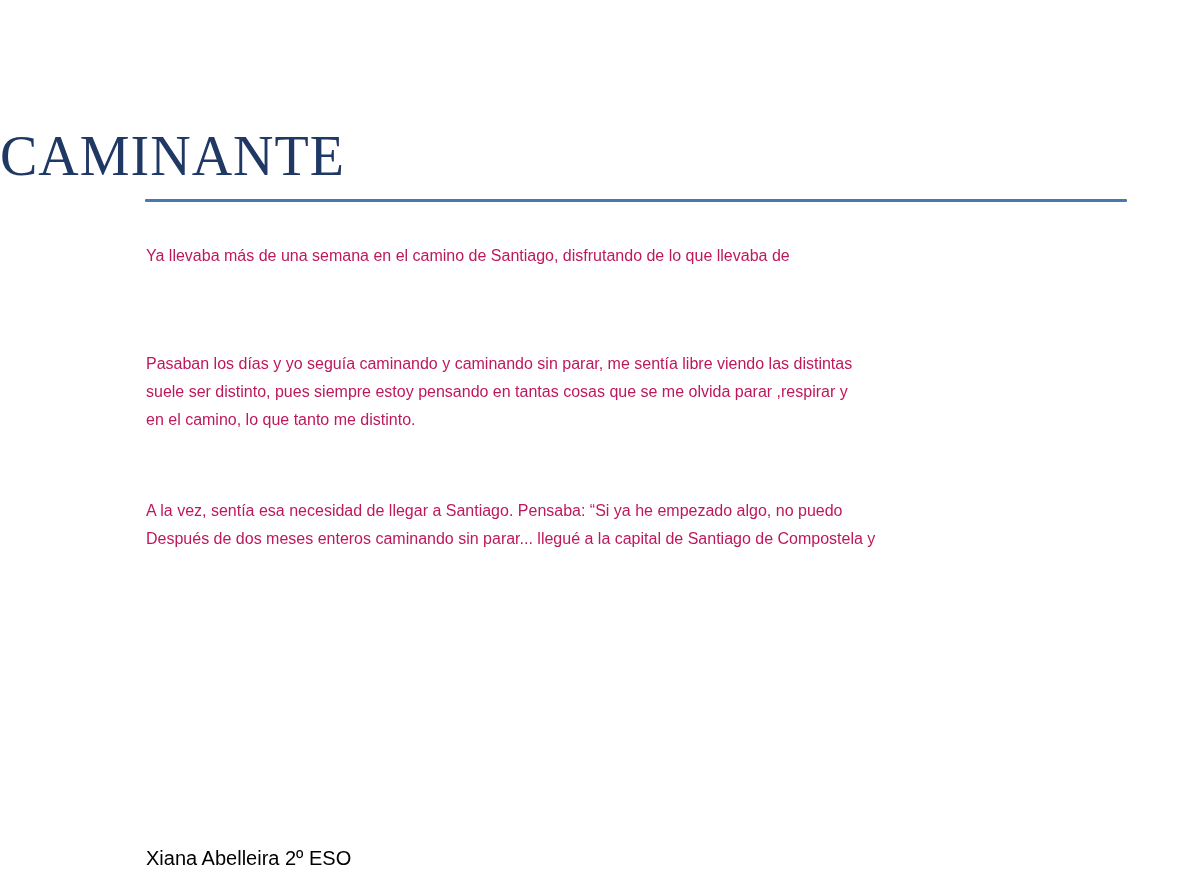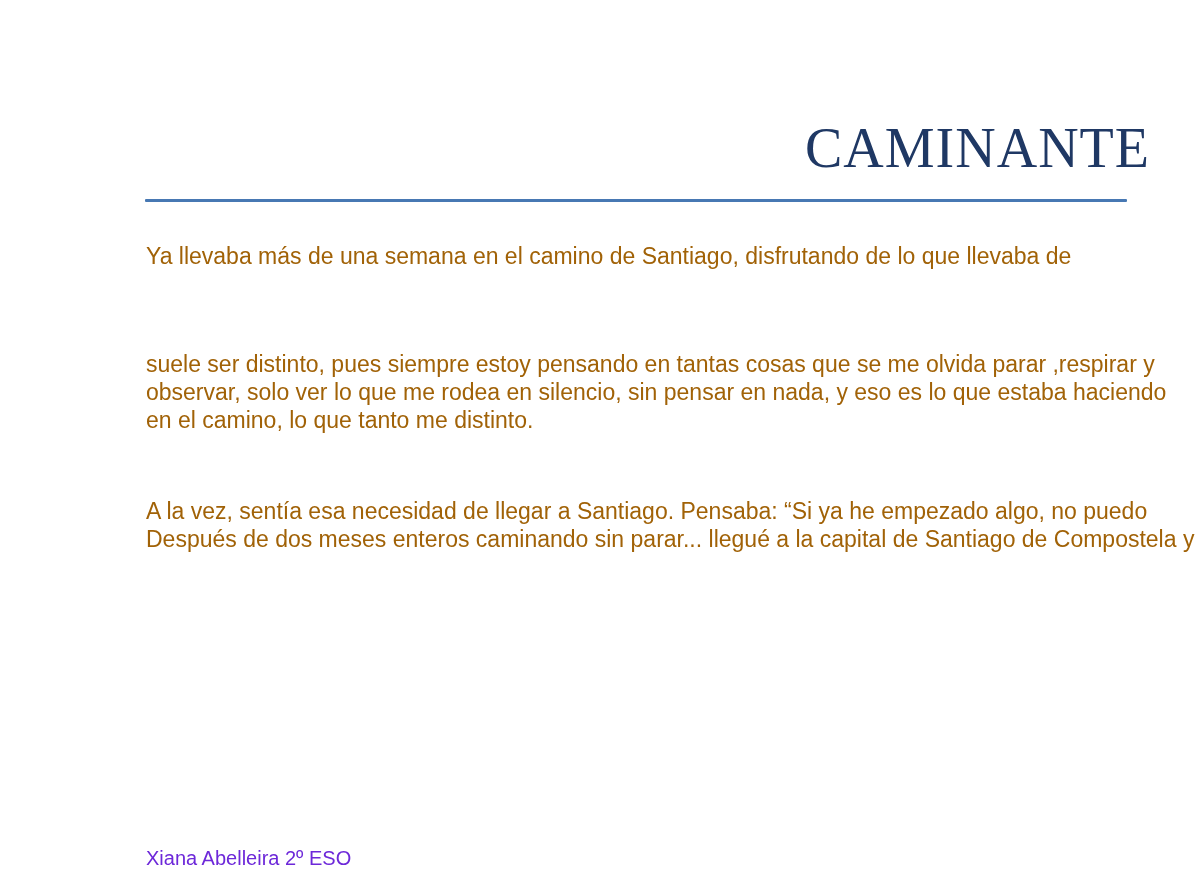--- a/index.html
+++ b/index.html
@@ -11,23 +11,23 @@
     position: relative;
     width: 1200px;
     height: 895px;
     background: #ffffff;
     overflow: hidden;
     font-family: "Liberation Sans", sans-serif;
   }
   .doc-title-wrap {
     position: absolute;
     left: 0;
-    top: 116px;
+    top: 124px;
     width: 1150px;
-    text-align: right;
+    text-align: left;
   }
   .doc-title {
     display: inline-block;
     font-family: "Liberation Serif", "DejaVu Serif", serif;
     font-size: 56px;
     font-weight: 400;
     letter-spacing: 1px;
     line-height: 1.15;
   }
   .title-rule {
@@ -35,57 +35,57 @@
     left: 145px;
     top: 199px;
     width: 982px;
     height: 3px;
     border-radius: 1px;
   }
   .body-text {
     position: absolute;
     left: 146px;
     width: 1010px;
-    font-size: 23px;
+    font-size: 16px;
     line-height: 28px;
-    color: #a16207;
+    color: #be185d;
     white-space: nowrap;
   }
   .para-1 { top: 242px; }
   .para-2 { top: 350px; }
   .para-3 { top: 497px; }
   .line { height: 28px; }
   .doc-footer {
     position: absolute;
     left: 146px;
     top: 844px;
     font-size: 20px;
     line-height: 28px;
-    color: #6d28d9;
+    color: #000000;
     white-space: nowrap;
   }
 </style>
 </head>
 <body>
 
 <div class="page">
 
   <div class="doc-title-wrap">
     <span class="doc-title" style="color: rgb(31, 56, 100);">CAMINANTE</span>
   </div>
 
   <div class="title-rule" style="background-color: rgb(71, 120, 179);"></div>
 
   <div class="body-text para-1">
       <div class="line">Ya llevaba más de una semana en el camino de Santiago, disfrutando de lo que llevaba de</div>
     </div>
 
   <div class="body-text para-2">
+      <div class="line">Pasaban los días y yo seguía caminando y caminando sin parar, me sentía libre viendo las distintas</div>
       <div class="line">suele ser distinto, pues siempre estoy pensando en tantas cosas que se me olvida parar ,respirar y</div>
-      <div class="line">observar, solo ver lo que me rodea en silencio, sin pensar en nada, y eso es lo que estaba haciendo</div>
       <div class="line">en el camino, lo que tanto me distinto.</div>
     </div>
 
   <div class="body-text para-3">
       <div class="line">A la vez, sentía esa necesidad de llegar a Santiago. Pensaba: “Si ya he empezado algo, no puedo</div>
       <div class="line">Después de dos meses enteros caminando sin parar... llegué a la capital de Santiago de Compostela y</div>
     </div>
 
   <div class="doc-footer">Xiana Abelleira 2º ESO</div>
 

